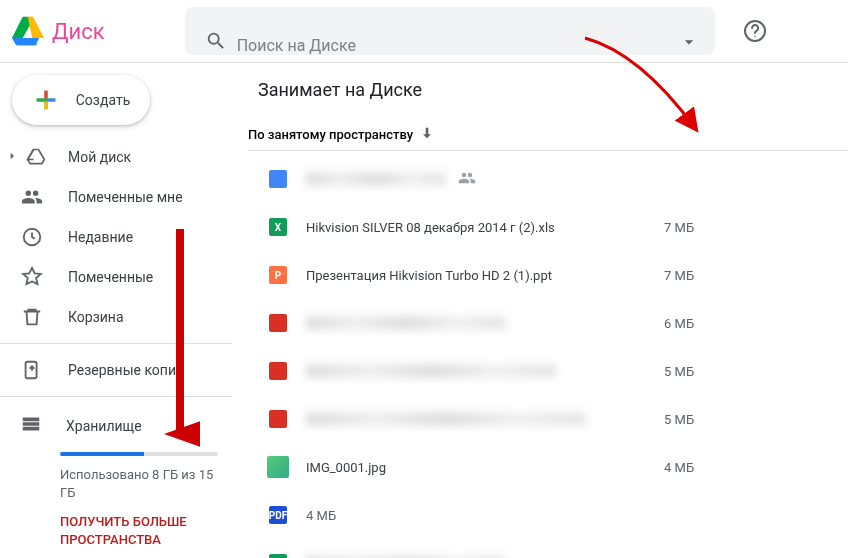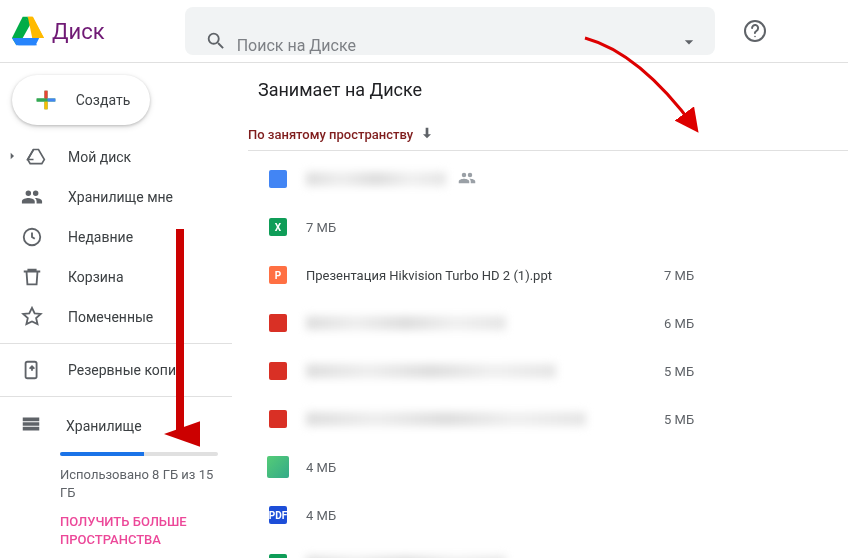--- a/index.html
+++ b/index.html
@@ -1,21 +1,21 @@
 <!DOCTYPE html>
 <html><head>
 <meta charset="utf-8">
 <style>
   * { margin:0; padding:0; box-sizing:border-box; font-family:Roboto,Arial,sans-serif; }
   body { width:848px; height:558px; background:#fff; color:#3c4043; font-size:14px; overflow:hidden; position:relative; }
 
   
   .topbar { height:62px; display:flex; align-items:center; padding-left:12px; }
   .logo { display:flex; align-items:center; gap:8px; }
-  .brand { font-size:22px; color:#701a75; }
+  .brand { font-size:22px; color:#ec4899; }
   .search { margin-left:80px; width:530px; height:48px; background:#f1f3f4; border-radius:8px; display:flex; align-items:flex-end; padding:0 10px; }
   .search-icon { color:#5f6368; padding:0 10px; }
   .search-input { border:none; background:transparent; flex:1; font-size:16px; color:#5f6368; outline:none; }
   .search-input::placeholder { color:#7d8085; }
   .search-drop { color:#5f6368; padding:0 6px; }
   .help { margin-left:28px; width:24px; height:24px; display:flex; align-items:center; justify-content:center; }
 
   .divider { height:1px; background:#e0e0e0; }
 
   
@@ -26,28 +26,28 @@
   .nav-item.first { padding-left:4px; gap:0; }
   .nav-item .chev { width:20px; color:#5f6368; }
   .nav-item .ic { width:24px; color:#5f6368; display:flex; align-items:center; justify-content:center; }
   .nav-item .lbl { color:#3c4043; }
   .hr { height:1px; background:#e0e0e0; margin:6px 0; }
   .storage-row { display:flex; align-items:center; gap:24px; padding:10px 0 10px 20px; }
   .storage-info { padding-left:60px; padding-right:14px; }
   .bar { height:4px; background:#e0e0e0; border-radius:2px; overflow:hidden; margin-top:4px; }
   .bar-fill { height:100%; width:53%; background:#1a73e8; }
   .used { color:#5f6368; font-size:13px; margin-top:10px; line-height:1.35; }
-  .buy { color:#ec4899; font-size:13px; font-weight:500; margin-top:12px; line-height:1.4; }
+  .buy { color:#b91c1c; font-size:13px; font-weight:500; margin-top:12px; line-height:1.4; }
 
   
   .main { position:absolute; left:248px; top:63px; right:0; }
   .title { font-size:18px; color:#202124; padding:16px 10px 18px 10px; }
   .cols { display:flex; align-items:center; height:32px; color:#5f6368; font-size:13px; }
   .col-name { flex:1; padding-left:10px; }
-  .col-size { padding-right:8px; display:flex; align-items:center; gap:6px; font-weight:500; color:#7f1d1d; }
+  .col-size { padding-right:8px; display:flex; align-items:center; gap:6px; font-weight:500; color:#000000; }
   .col-size .arr { color:#5f6368; }
   .list { padding-top:4px; }
   .row { height:48px; display:flex; align-items:center; }
   .fi { width:24px; height:24px; margin-left:18px; display:flex; align-items:center; justify-content:center; }
   .fn { flex:1; padding-left:16px; color:#3c4043; font-size:13px; display:flex; align-items:center; gap:12px; }
   .fs { width:200px; color:#5f6368; font-size:13px; padding-left:16px; }
   .blur { filter:blur(4px); background:linear-gradient(90deg,#ddd,#eee,#ddd,#f0f0f0,#e5e5e5); height:14px; width:140px; border-radius:2px; }
   .blur.w200{width:200px;} .blur.w250{width:250px;} .blur.w280{width:280px;}
   .shared-ic { color:#9aa0a6; }
 
@@ -124,46 +124,46 @@
           </svg>
         </span>
       <span class="lbl" style="margin-left:20px">Мой диск</span>
     </div>
     <div class="nav-item">
       <span class="ic">
           <svg width="22" height="22" viewBox="0 0 24 24" fill="#5f6368">
             <path d="M16 11a3 3 0 10-3-3 3 3 0 003 3zM8 11a3 3 0 10-3-3 3 3 0 003 3zM8 13c-2.33 0-7 1.17-7 3.5V19h14v-2.5C15 14.17 10.33 13 8 13zm8 0c-.29 0-.62 0-.97.05A4.22 4.22 0 0117 16.5V19h6v-2.5c0-2.33-4.67-3.5-7-3.5z"></path>
           </svg>
         </span>
-      <span class="lbl">Хранилище мне</span>
+      <span class="lbl">Помеченные мне</span>
     </div>
     <div class="nav-item">
       <span class="ic">
           <svg width="22" height="22" viewBox="0 0 24 24" fill="none" stroke="#5f6368" stroke-width="2">
             <circle cx="12" cy="12" r="9"></circle>
             <path d="M12 7v5l3 2"></path>
           </svg>
         </span>
       <span class="lbl">Недавние</span>
     </div>
     <div class="nav-item">
       <span class="ic">
           <svg width="22" height="22" viewBox="0 0 24 24" fill="none" stroke="#5f6368" stroke-width="2">
+            <path d="M12 2l2.9 6 6.6.6-5 4.6 1.5 6.5L12 16.8 5.9 19.7l1.5-6.5-5-4.6 6.6-.6z"></path>
+          </svg>
+        </span>
+      <span class="lbl">Помеченные</span>
+    </div>
+    <div class="nav-item">
+      <span class="ic">
+          <svg width="22" height="22" viewBox="0 0 24 24" fill="none" stroke="#5f6368" stroke-width="2">
             <path d="M3 6h18M8 6V4h8v2M6 6l1 14h10l1-14"></path>
           </svg>
         </span>
       <span class="lbl">Корзина</span>
-    </div>
-    <div class="nav-item">
-      <span class="ic">
-          <svg width="22" height="22" viewBox="0 0 24 24" fill="none" stroke="#5f6368" stroke-width="2">
-            <path d="M12 2l2.9 6 6.6.6-5 4.6 1.5 6.5L12 16.8 5.9 19.7l1.5-6.5-5-4.6 6.6-.6z"></path>
-          </svg>
-        </span>
-      <span class="lbl">Помеченные</span>
     </div>
     <div class="hr"></div>
     <div class="nav-item">
       <span class="ic">
           <svg width="22" height="22" viewBox="0 0 24 24" fill="none" stroke="#5f6368" stroke-width="2">
             <rect x="5" y="3" width="12" height="18" rx="2"></rect>
             <path d="M12 8v4M10 10l2-2 2 2" stroke-linecap="round"></path>
           </svg>
         </span>
       <span class="lbl">Резервные копии</span>
@@ -205,20 +205,23 @@
           <div class="blur "></div>
           <span class="shared-ic"><svg width="18" height="18" viewBox="0 0 24 24" fill="#9aa0a6">
               <path d="M16 11a3 3 0 10-3-3 3 3 0 003 3zM8 11a3 3 0 10-3-3 3 3 0 003 3zM8 13c-2.33 0-7 1.17-7 3.5V19h14v-2.5C15 14.17 10.33 13 8 13zm8 0c-.29 0-.62 0-.97.05A4.22 4.22 0 0117 16.5V19h6v-2.5c0-2.33-4.67-3.5-7-3.5z"></path>
             </svg></span>
         </div>
       </div>
       <div class="row">
         <div class="fi">
           <div class="ft xls">X</div>
         </div>
+        <div class="fn">
+          <span>Hikvision SILVER 08 декабря 2014 г (2).xls</span>
+        </div>
         <div class="fs">7 МБ</div>
       </div>
       <div class="row">
         <div class="fi">
           <div class="ft ppt">P</div>
         </div>
         <div class="fn">
           <span>Презентация Hikvision Turbo HD 2 (1).ppt</span>
         </div>
         <div class="fs">7 МБ</div>
@@ -246,20 +249,23 @@
           <div class="ft vid"></div>
         </div>
         <div class="fn">
           <div class="blur w280"></div>
         </div>
         <div class="fs">5 МБ</div>
       </div>
       <div class="row">
         <div class="fi">
           <div class="ft thumb"></div>
+        </div>
+        <div class="fn">
+          <span>IMG_0001.jpg</span>
         </div>
         <div class="fs">4 МБ</div>
       </div>
       <div class="row">
         <div class="fi">
           <div class="ft pdf">PDF</div>
         </div>
         <div class="fs">4 МБ</div>
       </div>
       <div class="row">

